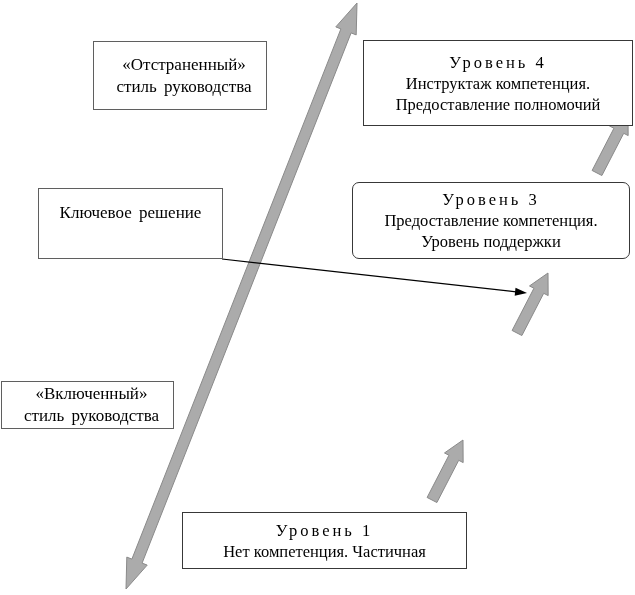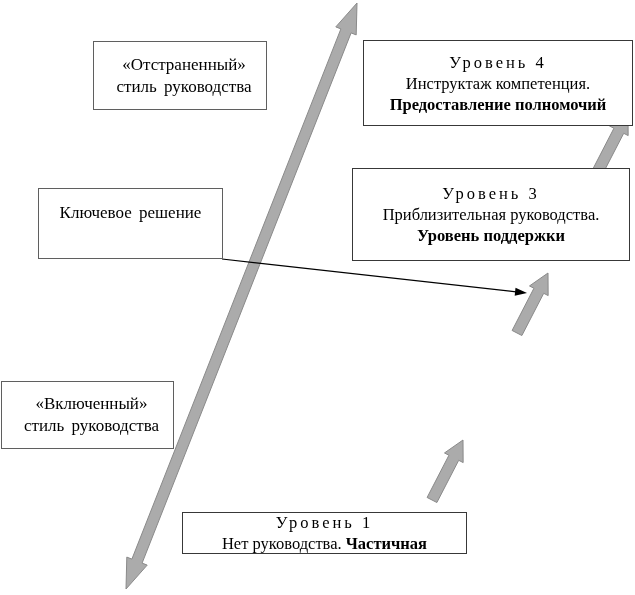--- a/index.html
+++ b/index.html
@@ -21,21 +21,21 @@
     border:1px solid #5f5f5f;
     display:flex;flex-direction:column;justify-content:center;
     text-align:center;font-size:17px;line-height:22px;word-spacing:3px;padding-left:8px;
   }
   .level-box{
     border:1px solid #383838;
     display:flex;flex-direction:column;justify-content:center;
     text-align:center;padding:2px 6px;
   }
   .lvl-title{letter-spacing:3px;}
-  .lvl-body b{font-weight:bold;}
+  .lvl-body b{font-weight:normal;}
   .key-box{
     border:1px solid #5f5f5f;
     text-align:center;padding-top:13px;font-size:17px;word-spacing:3px;
   }
 </style>
 </head>
 <body>
 
 <div class="canvas">
 
@@ -61,34 +61,34 @@
 
   <div class="box style-box" style="left:93px;top:41px;width:174px;height:69px;">
     <div>«Отстраненный»</div>
     <div>стиль руководства</div>
   </div>
 
   <div class="box key-box" style="left:38px;top:188px;width:185px;height:71px;">
     <div>Ключевое решение</div>
   </div>
 
-  <div class="box style-box" style="left:1px;top:381px;width:173px;height:68px;">
+  <div class="box style-box" style="left:1px;top:381px;width:173px;height:48px;">
     <div>«Включенный»</div>
     <div>стиль руководства</div>
   </div>
 
   <div class="box level-box" style="left:363px;top:22px;width:270px;height:86px;margin-top:18px;">
     <div class="lvl-title">Уровень 4</div>
     <div class="lvl-body"><span>Инструктаж компетенция.</span> <b>Предоставление полномочий</b></div>
   </div>
 
-  <div class="box level-box" style="left:352px;top:168px;width:278px;height:93px;">
+  <div class="box level-box" style="left:352px;top:182px;width:278px;height:77px;border-radius:7px;">
     <div class="lvl-title">Уровень 3</div>
-    <div class="lvl-body"><span>Приблизительная руководства.</span> <b>Уровень поддержки</b></div>
+    <div class="lvl-body"><span>Предоставление компетенция.</span> <b>Уровень поддержки</b></div>
   </div>
 
 
-  <div class="box level-box" style="left:182px;top:512px;width:285px;height:42px;text-align:center;">
+  <div class="box level-box" style="left:182px;top:512px;width:285px;height:57px;text-align:center;">
     <div class="lvl-title">Уровень 1</div>
-    <div class="lvl-body"><span>Нет руководства.</span> <b>Частичная</b></div>
+    <div class="lvl-body"><span>Нет компетенция.</span> <b>Частичная</b></div>
   </div>
 
 </div>
 
 </body></html>

